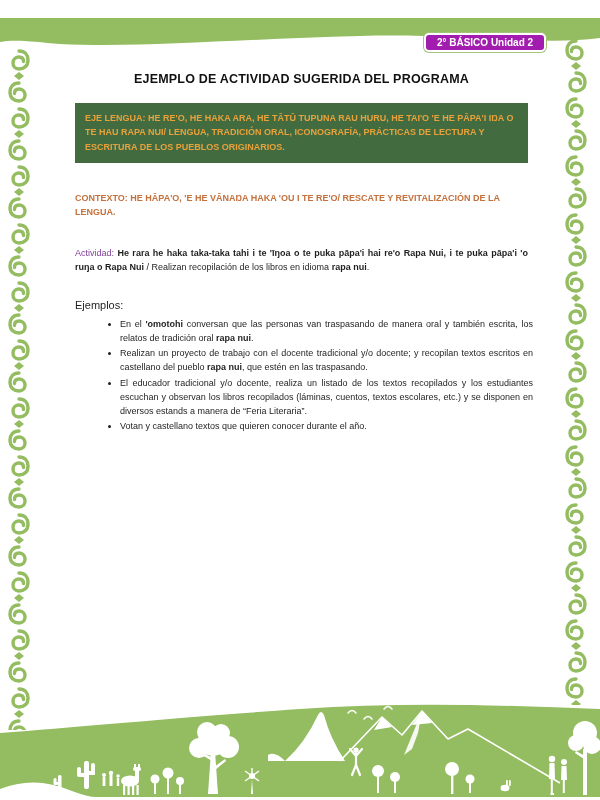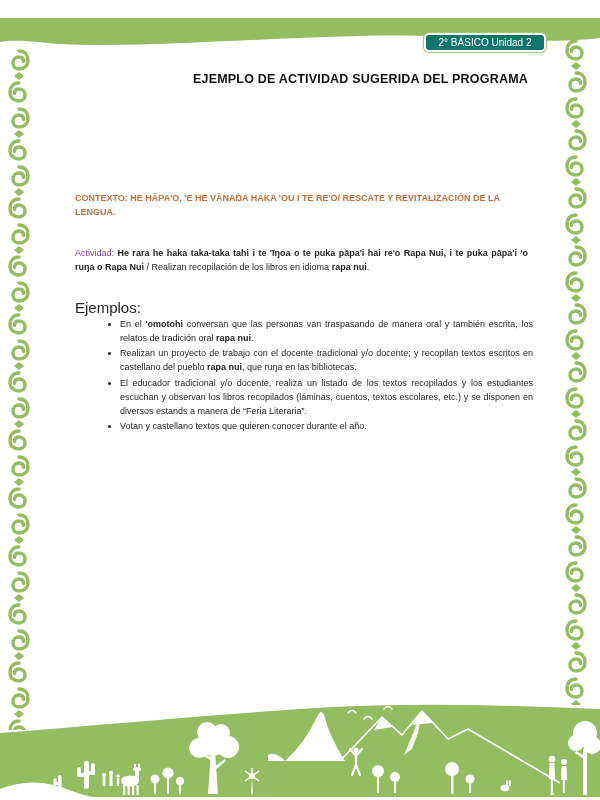--- a/index.html
+++ b/index.html
@@ -5,26 +5,26 @@
   html,body{margin:0;padding:0;background:#e8e8e8;}
   .page{
     position:relative;width:600px;height:800px;background:#ffffff;overflow:hidden;
     font-family:"Liberation Sans",sans-serif;color:#1f1f1f;margin:0 auto;
   }
   .abs{position:absolute;}
   
   .top-band{top:18px;left:0;width:600px;height:34px;}
   .unit-badge{
     top:33px;left:424px;width:122px;height:19px;box-sizing:border-box;
-    background:#0f766e;border:2px solid #ffffff;border-radius:5px;
-    color:#ffffff;font-size:10px;font-weight:normal;text-align:center;line-height:15px;
+    background:#a21caf;border:2px solid #ffffff;border-radius:5px;
+    color:#ffffff;font-size:10px;font-weight:bold;text-align:center;line-height:15px;
     box-shadow:0 0 0 1px #a5c479;
   }
   .doc-title{
-    top:72px;left:75px;width:453px;text-align:right;
+    top:72px;left:75px;width:453px;text-align:center;
     font-size:12.5px;font-weight:bold;letter-spacing:.2px;color:#111;
   }
   
   .strip-left{top:48px;left:8px;}
   .strip-right{top:38px;left:565px;}
   
   .eje-block{
     top:103px;left:75px;width:453px;box-sizing:border-box;
     background:#436b40;padding:8px 10px 9px 10px;
     color:#e9a23b;font-size:9px;font-weight:bold;line-height:1.6;text-align:left;
@@ -32,21 +32,21 @@
   .contexto{
     top:191px;left:75px;width:453px;
     color:#c4713c;font-size:9px;font-weight:bold;line-height:1.6;
   }
   .actividad{
     top:246px;left:75px;width:453px;
     font-size:9px;line-height:1.57;text-align:justify;
   }
   .purple{color:#7e3f97;}
   .bold{font-weight:bold;}
-  .ejemplos-heading{top:299px;left:75px;font-size:15px;text-align:center;}
+  .ejemplos-heading{top:299px;left:75px;font-size:11px;text-align:center;}
   .examples{
     top:317px;left:80px;width:453px;box-sizing:border-box;
     font-size:9px;line-height:1.57;
   }
   .examples ul{margin:0;padding:0 0 0 40px;}
   .examples li{text-align:justify;margin:0 0 1px 0;}
   
   .footer-art{left:0;top:703px;width:600px;height:97px;}
 </style>
 </head>
@@ -77,31 +77,32 @@
         <path d="M11 3 C5 3 2 7 2 12 C2 18 6 21 11 21 C15 21 17 18 17 15 C17 11 14 9 11 9 C8 9 6.5 11 6.5 13.5" fill="none" stroke="#94bc60" stroke-width="3.4" stroke-linecap="round"></path>
         <path d="M6 28 L11 24 L16 28 L11 32 Z" fill="#94bc60"></path>
         <path d="M11 35 C17 35 20 39 20 44 C20 50 16 53 11 53 C7 53 5 50 5 47 C5 43 8 41 11 41 C14 41 15.5 43 15.5 45.5" fill="none" stroke="#94bc60" stroke-width="3.4" stroke-linecap="round"></path>
       </pattern>
     </defs>
     <rect width="22" height="667" fill="url(#koruR)"></rect>
   </svg>
 
   <div class="abs doc-title">EJEMPLO DE ACTIVIDAD SUGERIDA DEL PROGRAMA</div>
 
+  <div class="abs eje-block">EJE LENGUA: HE RE'O, HE HAKA ARA, HE TĀTŪ TUPUNA RAU HURU, HE TAI'O 'E HE PĀPA'I IŊA O TE HAU RAPA NUI/ LENGUA, TRADICIÓN ORAL, ICONOGRAFÍA, PRÁCTICAS DE LECTURA Y ESCRITURA DE LOS PUEBLOS ORIGINARIOS.</div>
 
   <div class="abs contexto">CONTEXTO: HE HĀPA'O, 'E HE VĀNAŊA HAKA 'OU I TE RE'O/ RESCATE Y REVITALIZACIÓN DE LA LENGUA.</div>
 
   <div class="abs actividad"><span class="purple">Actividad:</span><span> </span><span class="bold">He rara he haka taka-taka tahi i te 'īŋoa o te puka pāpa'i hai re'o Rapa Nui, i te puka pāpa'i 'o ruŋa o Rapa Nui</span><span> / Realizan recopilación de los libros en idioma </span><span class="bold">rapa nui</span><span>.</span></div>
 
   <div class="abs ejemplos-heading">Ejemplos:</div>
 
   <div class="abs examples">
     <ul id="examples-ul">
         <li><span>En el </span><span class="bold">'omotohi</span><span> conversan que las personas van traspasando de manera oral y también escrita, los relatos de tradición oral </span><span class="bold">rapa nui</span><span>.</span></li>
-        <li><span>Realizan un proyecto de trabajo con el docente tradicional y/o docente; y recopilan textos escritos en castellano del pueblo </span><span class="bold">rapa nui</span><span>, que ruŋa en las bibliotecas.</span></li>
+        <li><span>Realizan un proyecto de trabajo con el docente tradicional y/o docente; y recopilan textos escritos en castellano del pueblo </span><span class="bold">rapa nui</span><span>, que estén en las traspasando.</span></li>
         <li><span>El educador tradicional y/o docente, realiza un listado de los textos recopilados y los estudiantes escuchan y observan los libros recopilados (láminas, cuentos, textos escolares, etc.) y se disponen en diversos estands a manera de “Feria Literaria”.</span></li>
         <li><span>Votan y castellano textos que quieren conocer durante el año.</span></li>
       </ul>
   </div>
 
   <svg class="abs footer-art" viewBox="0 0 600 97" preserveAspectRatio="none">
 
     <path fill="#94bc60" d="M0 30 C80 24 160 16 300 6 C400 -1 500 2 600 6 L600 94 L0 94 Z"></path>
     <g fill="#ffffff">
 

